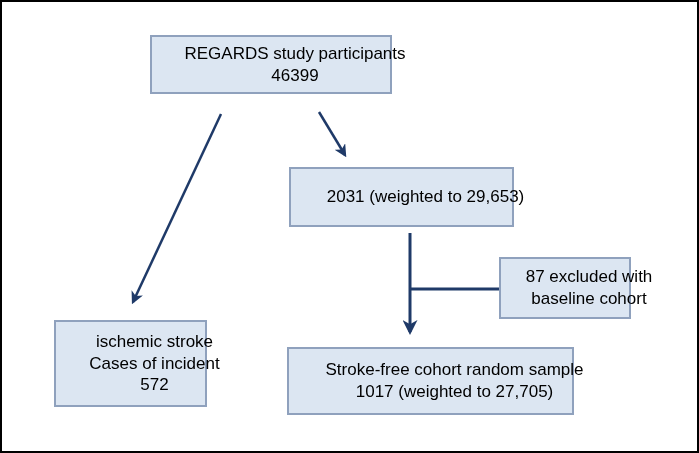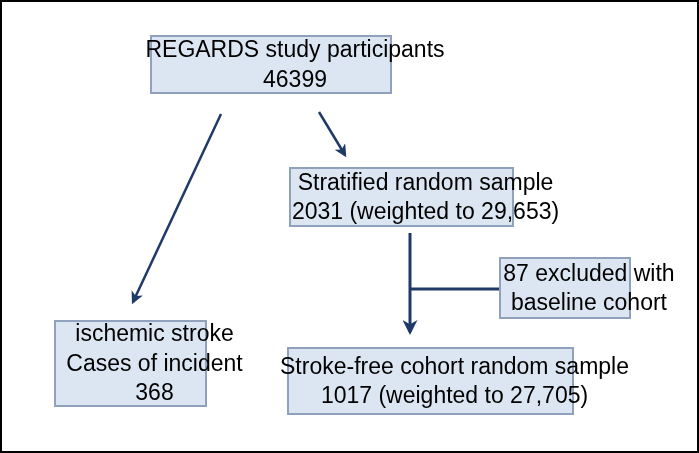--- a/index.html
+++ b/index.html
@@ -27,21 +27,21 @@
     position: absolute;
     box-sizing: border-box;
     display: flex;
     flex-direction: column;
     justify-content: center;
     align-items: center;
     text-align: center;
     background: var(--box-fill, #dce6f2);
     border: 2px solid var(--box-border, #8fa1bd);
     color: var(--text, #000);
-    font-size: 23px;
+    font-size: 17px;
     line-height: 1.28;
     padding-left: 48px;
   }
   .node span { display: block; white-space: nowrap; }
 
   .node-participants { left: 148px; top: 33px;  width: 242px; height: 59px; }
   .node-stratified   { left: 287px; top: 165px; width: 225px; height: 60px; }
   .node-excluded     { left: 497px; top: 255px; width: 132px; height: 62px; }
   .node-cases        { left: 52px;  top: 318px; width: 153px; height: 87px; }
   .node-strokefree   { left: 285px; top: 345px; width: 287px; height: 68px; }
@@ -62,33 +62,32 @@
     <path d="M408,231 L408,330" fill="none" stroke-width="3" marker-end="url(#ah)" stroke="#1f3a68"></path>
     <path d="M408,287 L497,287" fill="none" stroke-width="3" stroke="#1f3a68"></path>
   </svg>
 
   <div class="node node-participants">
     <span>REGARDS study participants</span>
     <span>46399</span>
   </div>
 
   <div class="node node-stratified">
-    <span>Stratified random sample</span>
     <span>2031 (weighted to 29,653)</span>
   </div>
 
   <div class="node node-excluded">
     <span>87 excluded with</span>
     <span>baseline cohort</span>
   </div>
 
   <div class="node node-cases">
     <span>ischemic stroke</span>
     <span>Cases of incident</span>
-    <span>368</span>
+    <span>572</span>
   </div>
 
   <div class="node node-strokefree">
     <span>Stroke-free cohort random sample</span>
     <span>1017 (weighted to 27,705)</span>
   </div>
 
 </div>
 
 </body></html>

